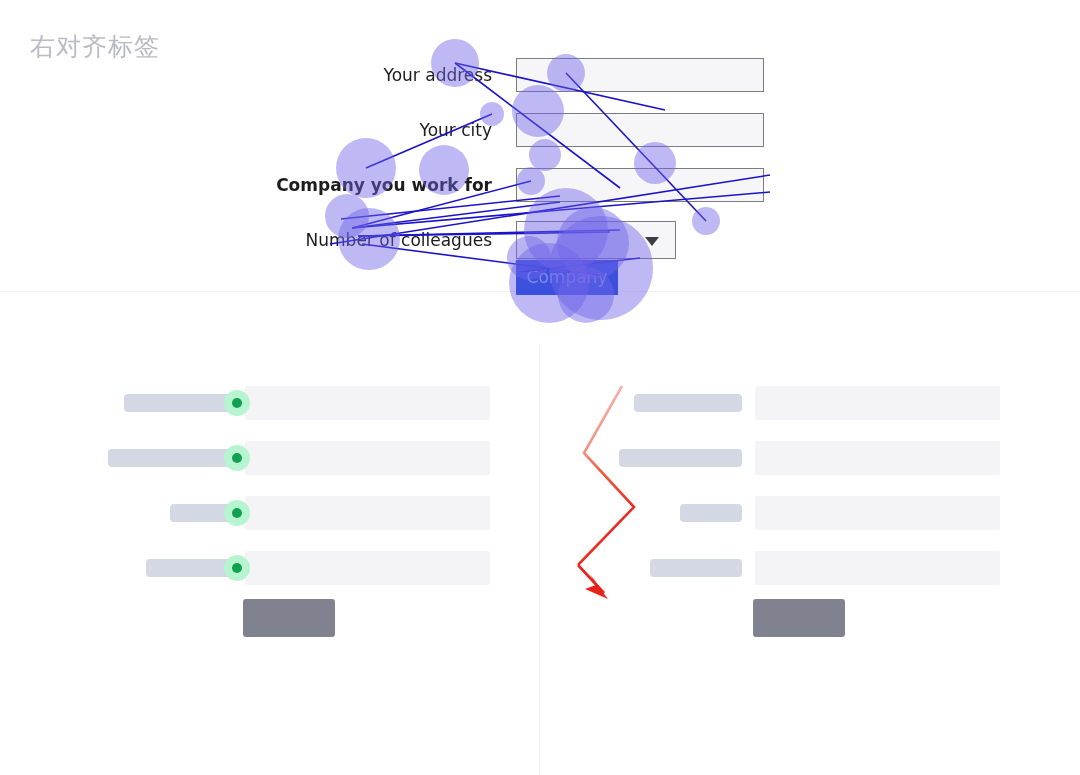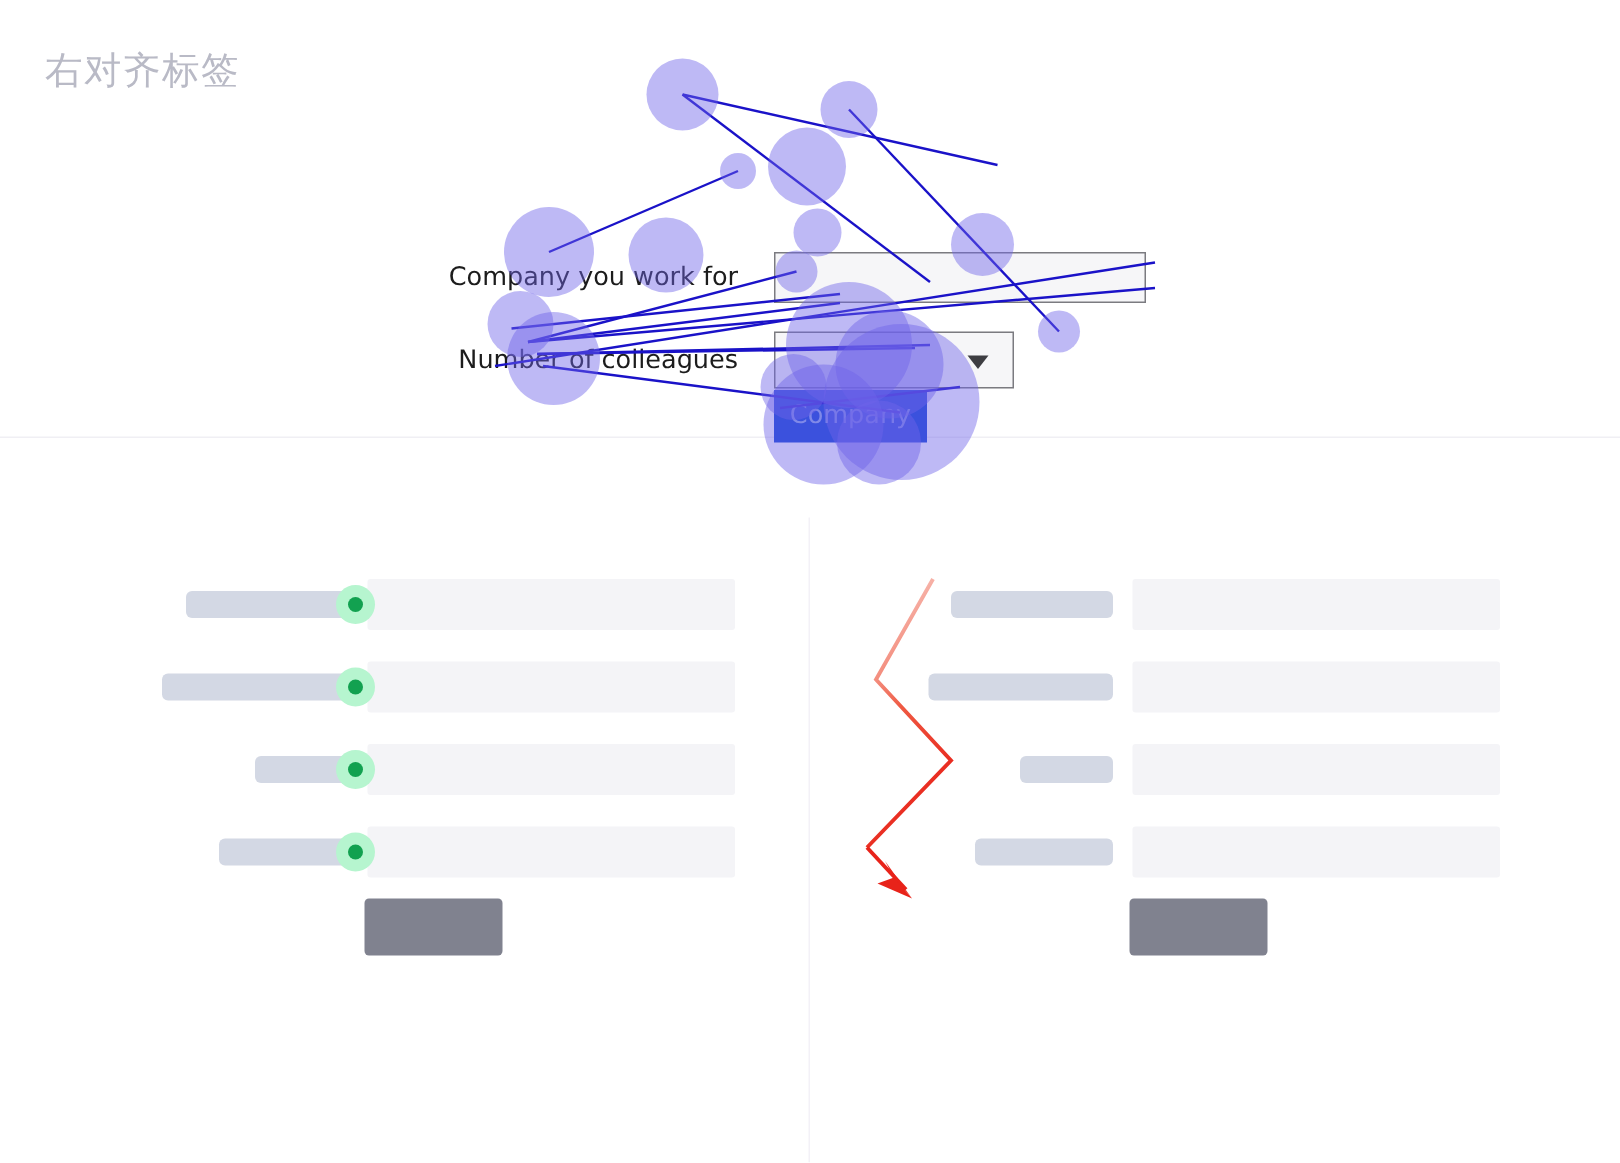--- a/index.html
+++ b/index.html
@@ -159,23 +159,31 @@
 <body>
 
 <div id="root">
 
   <div id="top-section">
 
     <div id="page-title">右对齐标签</div>
 
     <div id="demo-form">
 
-
-
-      <div class="form-row" style="top:136px;">
+      <div class="form-row" style="top:26px;">
+        <div class="form-label">Your address</div>
+        <div class="form-input"></div>
+      </div>
+
+      <div class="form-row" style="top:81px;">
+        <div class="form-label">Your city</div>
+        <div class="form-input"></div>
+      </div>
+
+      <div class="form-row" style="top:136px;font-weight:bold;">
         <div class="form-label">Company you work for</div>
         <div class="form-input"></div>
       </div>
 
       <div class="form-row" style="top:189px;">
         <div class="form-label" style="line-height:38px;">Number of colleagues</div>
         <div class="form-select">
           <span class="select-caret"></span>
         </div>
       </div>

